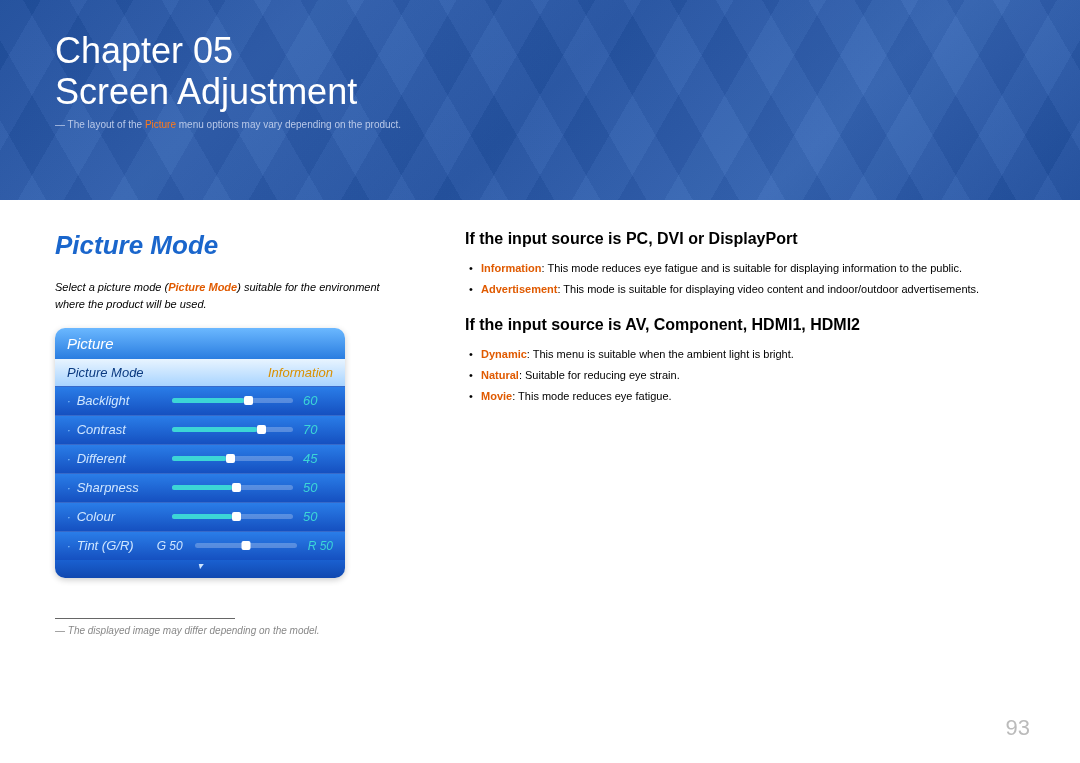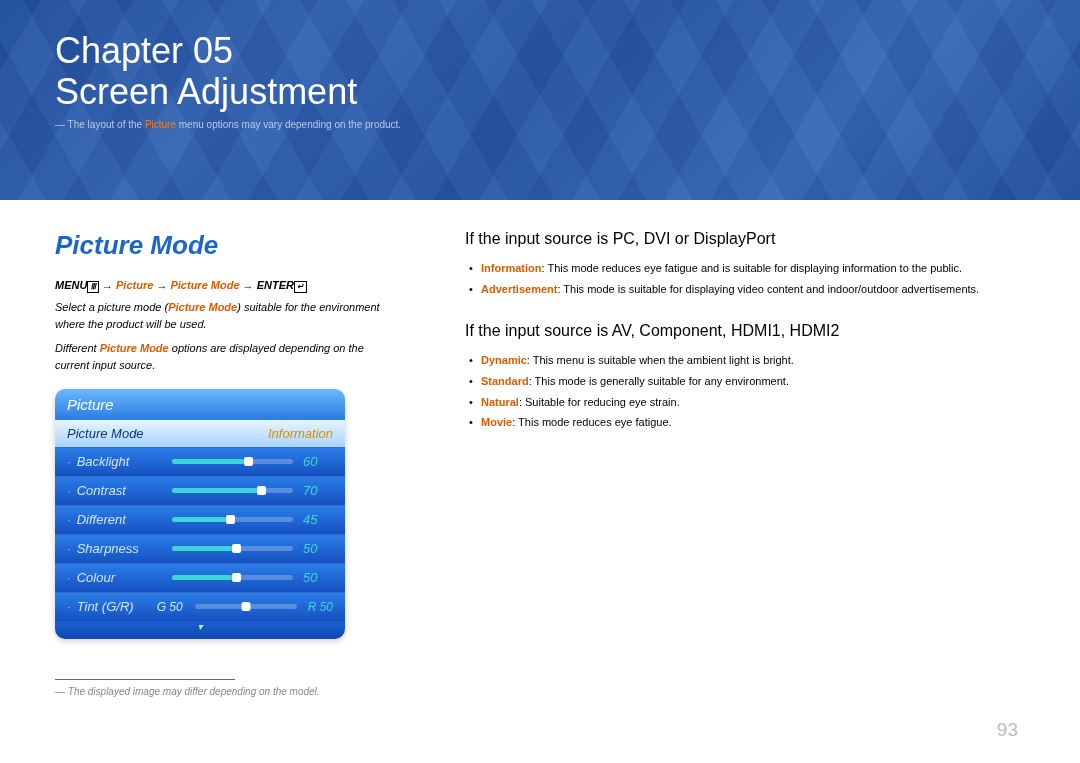--- a/index.html
+++ b/index.html
@@ -94,56 +94,50 @@
   .osd-tint .gval { color:#cfe6ff; margin-right:6px; font-size:12px;}
   .osd-tint .rval { color:#3cd6d6; width:30px; text-align:right; font-size:12px;}
   .osd-tint .tint-bar { flex:1; height:5px; background: rgba(255,255,255,0.25); border-radius:3px; margin:0 6px; position:relative;}
   .osd-tint .tint-bar .knob { position:absolute; left:50%; top:-2px; width:9px; height:9px; background:#fff; border-radius:2px; transform:translateX(-50%);}
   .osd-footer {
     background: linear-gradient(#1a60d0, #1048b0);
     height:18px; text-align:center; color:#cfe6ff; font-size:10px;
   }
   .footnote-rule { border:none; border-top:1px solid #666; width:180px; margin-top:40px; }
   .footnote { font-size:10px; color:#888; margin-top:6px; }
-  .sub-heading { font-size:16px; font-weight:400; color:#000; margin-bottom:10px; }
-  .sub-heading.second { margin-top:22px; }
+  .sub-heading { font-size:16px; font-weight:700; color:#000; margin-bottom:10px; }
+  .sub-heading.second { margin-top:16px; }
   ul.modes { list-style:none; padding-left:4px; }
   ul.modes li { font-size:11px; line-height:1.9; padding-left:12px; position:relative; }
   ul.modes li::before { content:"•"; position:absolute; left:0; top:0; color:#000; }
   ul.modes li .hl { color:#e05a00; font-weight:700; }
   .page-num {
-    position:absolute; right:62px; bottom:22px; font-size:19px; color:#bbb;
+    position:absolute; right:50px; bottom:22px; font-size:22px; color:#bbb;
   }
 </style>
 </head>
 <body>
 
 <div class="banner">
   <h1>
     <span>Chapter 05</span><br>
     <span class="bold">Screen Adjustment</span>
   </h1>
   <p class="intro-note">
     <span>―  The layout of the </span><span class="hl">Picture</span><span> menu options may vary depending on the product.</span>
   </p>
 </div>
 
 <div class="content">
   <div class="col-left">
     <h2 class="section-title">Picture Mode</h2>
 
-    <p class="nav-path">
-      <span>MENU</span><span class="icon-box">Ⅲ</span><span> → </span><span class="hl">Picture</span><span> → </span><span class="hl">Picture Mode</span><span> → </span><span>ENTER</span><span class="icon-box">↵</span>
-    </p>
 
     <p class="body-text">
       <span>Select a picture mode (</span><span class="hl">Picture Mode</span><span>) suitable for the environment where the product will be used.</span>
-    </p>
-    <p class="body-text">
-      <span>Different </span><span class="hl">Picture Mode</span><span> options are displayed depending on the current input source.</span>
     </p>
 
     <div class="osd">
       <div class="osd-header">Picture</div>
       <div class="osd-selected">
         <span>Picture Mode</span>
         <span class="val">Information</span>
       </div>
       <div class="osd-row">
         <span class="dot">·</span>
@@ -209,20 +203,19 @@
   <div class="col-right">
     <h3 class="sub-heading">If the input source is PC, DVI or DisplayPort</h3>
     <ul class="modes">
       <li><span class="hl">Information</span><span>: This mode reduces eye fatigue and is suitable for displaying information to the public.</span></li>
       <li><span class="hl">Advertisement</span><span>: This mode is suitable for displaying video content and indoor/outdoor advertisements.</span></li>
     </ul>
 
     <h3 class="sub-heading second">If the input source is AV, Component, HDMI1, HDMI2</h3>
     <ul class="modes">
       <li><span class="hl">Dynamic</span><span>: This menu is suitable when the ambient light is bright.</span></li>
-      <li><span class="hl">Standard</span><span>: This mode is generally suitable for any environment.</span></li>
       <li><span class="hl">Natural</span><span>: Suitable for reducing eye strain.</span></li>
       <li><span class="hl">Movie</span><span>: This mode reduces eye fatigue.</span></li>
     </ul>
   </div>
 </div>
 
 <div class="page-num">93</div>
 
 </body></html>

